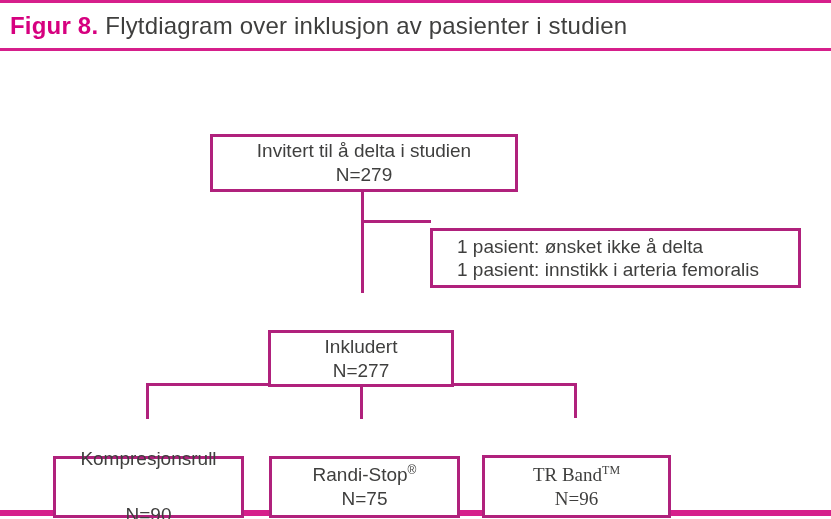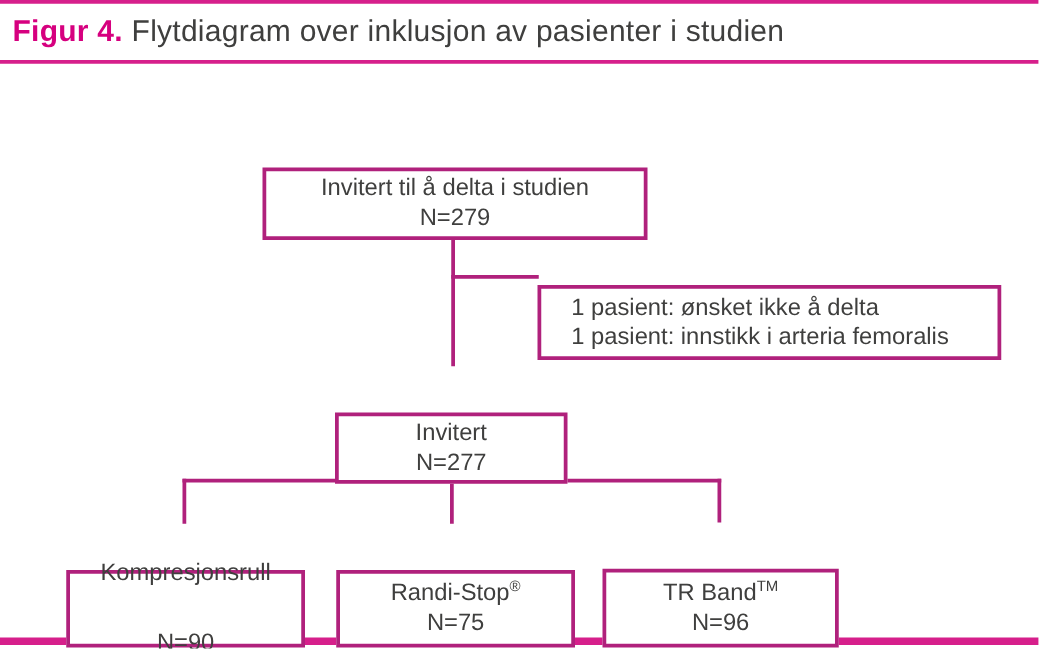--- a/index.html
+++ b/index.html
@@ -49,39 +49,39 @@
 
   .box.invited{left:210px;top:96px;width:308px;height:58px;}
   .box.excluded{
     left:430px;top:190px;width:371px;height:60px;
     align-items:flex-start;text-align:left;
     padding-left:24px;line-height:23px;
   }
   .box.included{left:268px;top:292px;width:186px;height:57px;}
   .box.arm1{left:53px;top:418px;width:191px;height:62px;gap:32px;}
   .box.arm2{left:269px;top:418px;width:191px;height:62px;}
-  .box.arm3{left:482px;top:417px;width:189px;height:63px;}
+  .box.arm3{left:482px;top:417px;width:189px;height:63px;font-family:Liberation Serif, serif;}
 
   .conn{position:absolute;background:var(--box-border);z-index:1;}
   .conn.v-top{left:361px;top:153px;width:3px;height:140px;}
   .conn.h-exclude{left:361px;top:220px;width:70px;height:3px;}
   .conn.v-mid{left:360px;top:348px;width:3px;height:71px;}
   .conn.h-split{left:146px;top:383px;width:431px;height:3px;}
   .conn.v-left{left:146px;top:383px;width:3px;height:36px;}
   .conn.v-right{left:574px;top:383px;width:3px;height:35px;}
 </style>
 </head>
 <body>
 
 <div class="page">
 
   <div class="rule top"></div>
 
   <div class="title">
-    <span class="title-prefix">Figur 4.</span><span class="title-text">Flytdiagram over inklusjon av pasienter i studien</span>
+    <span class="title-prefix">Figur 8.</span><span class="title-text">Flytdiagram over inklusjon av pasienter i studien</span>
   </div>
 
   <div class="rule under-title"></div>
 
   <div class="conn v-top"></div>
   <div class="conn h-exclude"></div>
   <div class="conn v-mid"></div>
   <div class="conn h-split"></div>
   <div class="conn v-left"></div>
   <div class="conn v-right"></div>
@@ -90,21 +90,21 @@
     <div>Invitert til å delta i studien</div>
     <div>N=279</div>
   </div>
 
   <div class="box excluded">
     <div>1 pasient: ønsket ikke å delta</div>
     <div>1 pasient: innstikk i arteria femoralis</div>
   </div>
 
   <div class="box included">
-    <div>Invitert</div>
+    <div>Inkludert</div>
     <div>N=277</div>
   </div>
 
   <div class="box arm1">
     <div><span>Kompresjonsrull</span><sup></sup></div>
     <div>N=90</div>
   </div>
 
   <div class="box arm2">
     <div><span>Randi-Stop</span><sup>®</sup></div>

